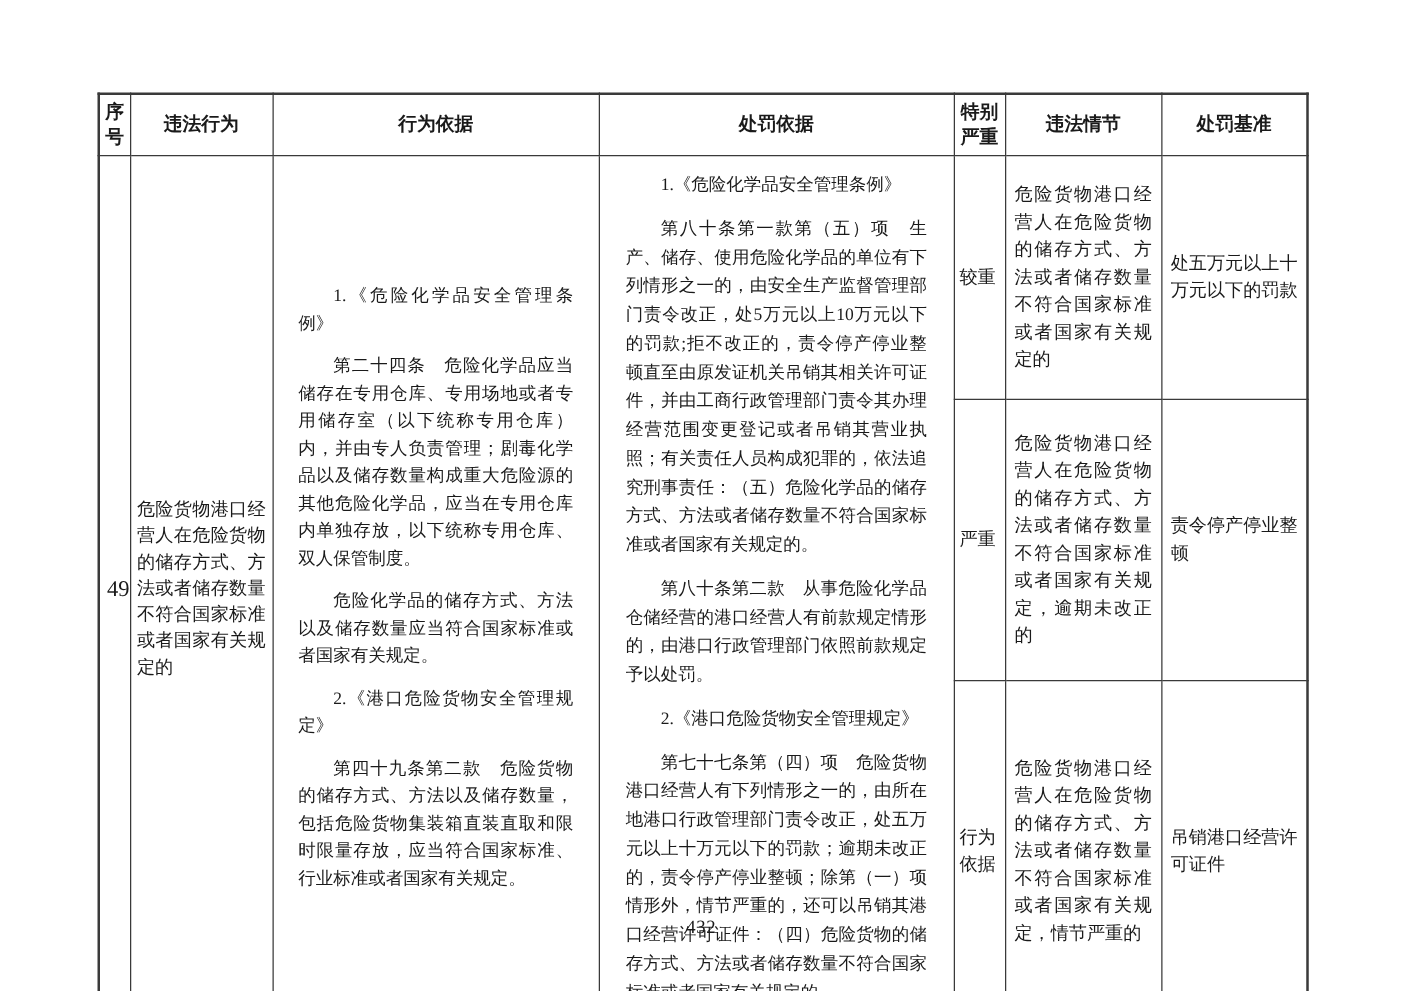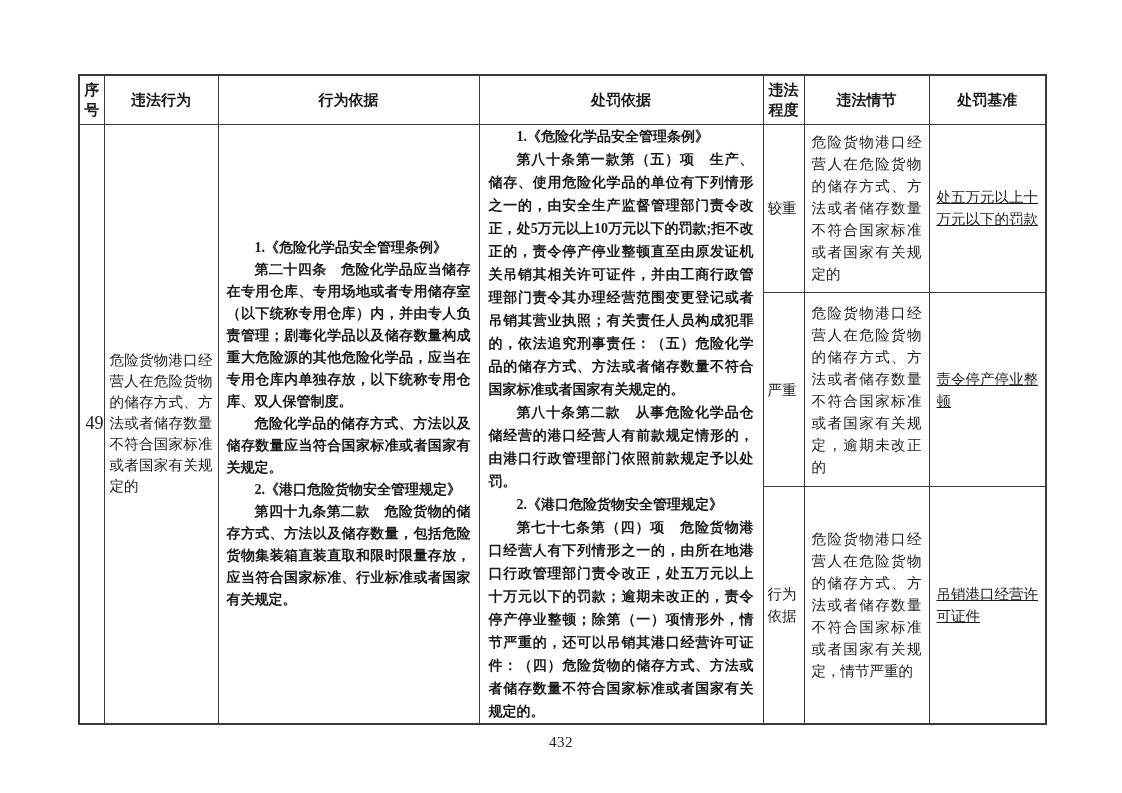--- a/index.html
+++ b/index.html
@@ -52,26 +52,25 @@
     font-size: 14px;
     line-height: 22px;
     padding: 0 8px;
   }
   td.penalty {
     font-size: 14px;
     line-height: 23px;
     padding: 0 9px;
   }
   td.basis p, td.penalty p {
-    margin: 0;
+    margin: 12px;
     text-indent: 2em;
     text-align: justify;
     text-align-last: left;
     text-justify: inter-character;
-    font-weight: bold;
   }
   td.degree {
     text-align: left;
     font-size: 14.5px;
     line-height: 22px;
     padding: 0 4px;
   }
   td.circumstance {
     font-size: 14.5px;
     line-height: 22px;
@@ -80,21 +79,20 @@
     text-align-last: left;
     text-justify: inter-character;
   }
   td.benchmark {
     font-size: 14.5px;
     line-height: 22px;
     padding: 0 7px;
     text-align: justify;
     text-align-last: left;
     text-justify: inter-character;
-    text-decoration: underline;
   }
   .page-number {
     position: absolute;
     left: 0; top: 734px;
     width: 100%;
     text-align: center;
     font-size: 15px;
     letter-spacing: 0.5px;
   }
 </style>
@@ -110,21 +108,21 @@
     <col style="width:41px">
     <col style="width:125px">
     <col style="width:117px">
   </colgroup>
   <thead>
     <tr class="header-row">
       <th>序号</th>
       <th>违法行为</th>
       <th>行为依据</th>
       <th>处罚依据</th>
-      <th>违法程度</th>
+      <th>特别严重</th>
       <th>违法情节</th>
       <th>处罚基准</th>
     </tr>
   </thead>
   <tbody>
     <tr class="severity-r1">
       <td class="serial" rowspan="3">49</td>
       <td class="behavior" rowspan="3">危险货物港口经营人在危险货物的储存方式、方法或者储存数量不符合国家标准或者国家有关规定的</td>
       <td class="basis" rowspan="3">
           <p>1.《危险化学品安全管理条例》</p>

